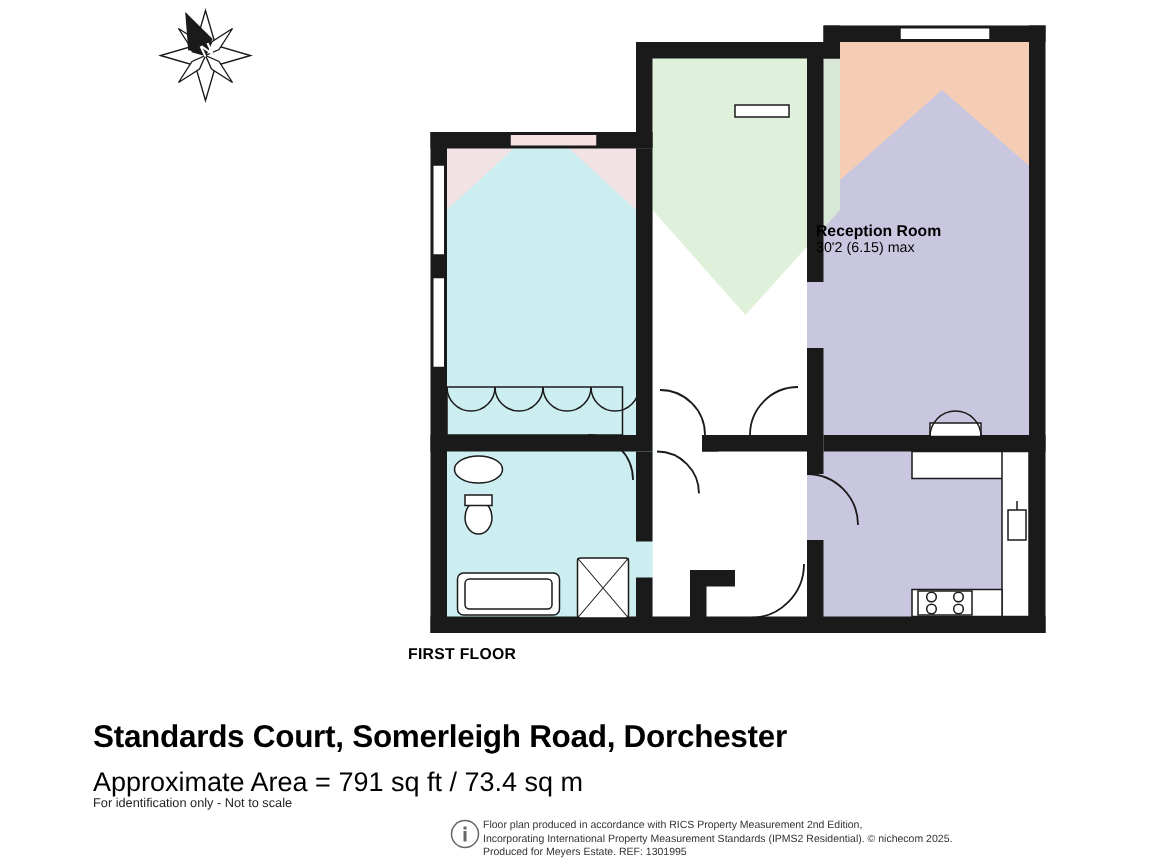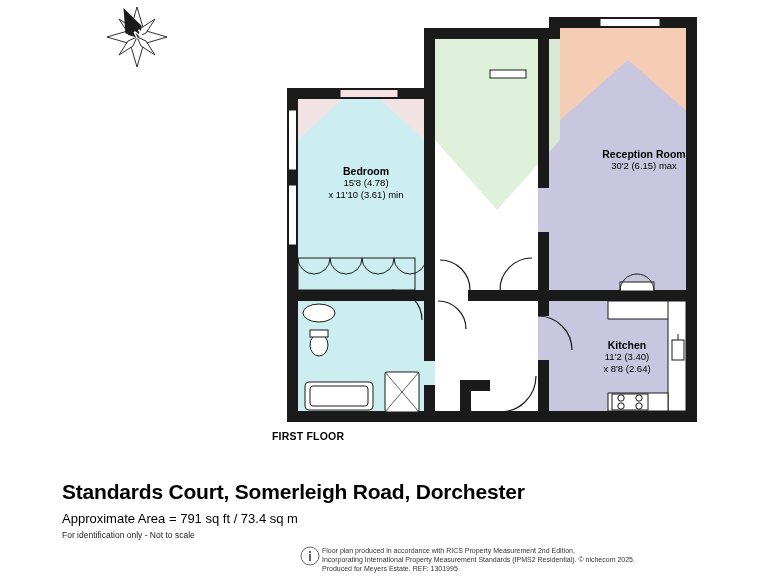--- a/index.html
+++ b/index.html
@@ -34,42 +34,42 @@
     line-height: 12px;
     color: #000;
   }
   .room-label .name {
     font-weight: bold;
     font-size: 10.5px;
   }
   .room-label .dim {
     font-size: 9.5px;
   }
-  .label-left { text-align: center; margin-left: 20px; }
+  .label-left { text-align: left; }
   #floor-caption {
     position: absolute;
     left: 272px;
     top: 430px;
     font-size: 10.5px;
     font-weight: bold;
     letter-spacing: 0.2px;
   }
   #title {
     position: absolute;
     left: 62px;
     top: 480px;
     font-size: 21px;
     font-weight: bold;
     letter-spacing: -0.2px;
   }
   #area {
     position: absolute;
     left: 62px;
     top: 511px;
-    font-size: 13px;
+    font-size: 18px;
   }
   #disclaimer {
     position: absolute;
     left: 62px;
     top: 530px;
     font-size: 8.5px;
     color: #222;
     text-align: right;
   }
   #footer-note {
@@ -237,36 +237,26 @@
       <circle cx="0" cy="0" r="9" fill="#ffffff" stroke="#666" stroke-width="1"></circle>
       <rect x="-1" y="-5" width="2" height="2" fill="#666"></rect>
       <rect x="-1" y="-2" width="2" height="7" fill="#666"></rect>
     </g>
   </svg>
 
   <div class="room-label no-sel" style="left:128px; top:28px; width:20px; color:#fff; font-weight:bold; font-size:11px; transform:rotate(-25deg);">
     <span>N</span>
   </div>
 
-  <div class="room-label no-sel" style="left:296px; top:165px; width:140px;">
-    <div class="name">Bedroom</div>
-    <div class="dim">15'8 (4.78)</div>
-    <div class="dim">x 11'10 (3.61) min</div>
-  </div>
 
   <div class="room-label label-left no-sel" style="left:544px; top:148px; width:160px;">
     <div class="name">Reception Room</div>
     <div class="dim">30'2 (6.15) max</div>
   </div>
 
-  <div class="room-label no-sel" style="left:572px; top:339px; width:110px;">
-    <div class="name">Kitchen</div>
-    <div class="dim">11'2 (3.40)</div>
-    <div class="dim">x 8'8 (2.64)</div>
-  </div>
 
   <div id="floor-caption" class="no-sel">FIRST FLOOR</div>
 
   <div id="title" class="no-sel">Standards Court, Somerleigh Road, Dorchester</div>
   <div id="area" class="no-sel">Approximate Area = 791 sq ft / 73.4 sq m</div>
   <div id="disclaimer" class="no-sel">For identification only - Not to scale</div>
 
   <div id="footer-note" class="no-sel">
     <div>Floor plan produced in accordance with RICS Property Measurement 2nd Edition,</div>
     <div>Incorporating International Property Measurement Standards (IPMS2 Residential).   © nichecom 2025.</div>

